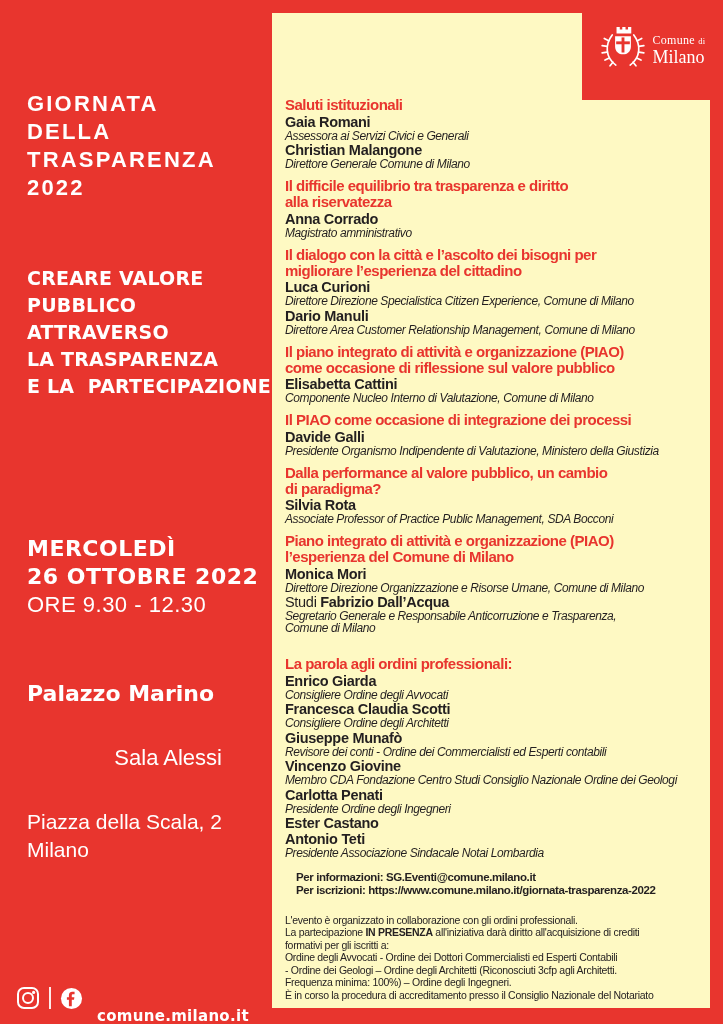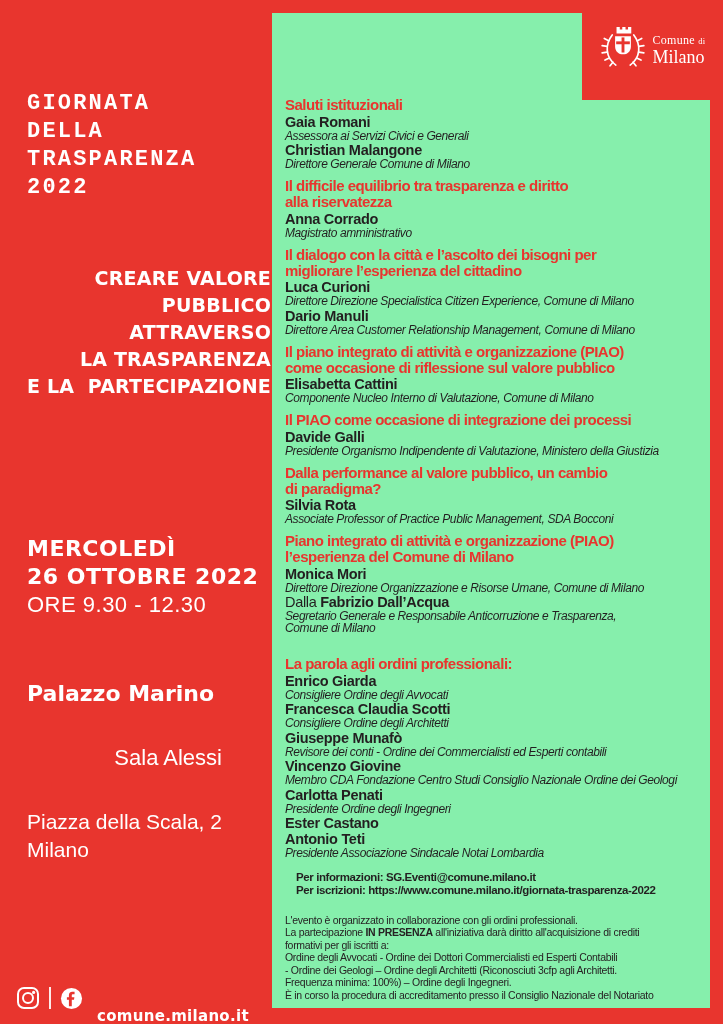--- a/index.html
+++ b/index.html
@@ -1,32 +1,32 @@
 <!DOCTYPE html>
 <html><head>
 <meta charset="utf-8">
 <style>
   html,body{margin:0;padding:0;background:#555;}
   .page{position:relative;width:723px;height:1024px;background:#e8352e;overflow:hidden;
         font-family:"Liberation Sans",sans-serif;margin:0 auto;}
   
-  .panel{position:absolute;left:272px;top:13px;width:438px;height:995px;background:#86efac;}
+  .panel{position:absolute;left:272px;top:13px;width:438px;height:995px;background:#fef9c3;}
   
   .logo-box{position:absolute;left:582px;top:0;width:141px;height:100px;background:#e8352e;
             display:flex;align-items:center;justify-content:center;gap:7px;}
   .logo-text{color:#fff;font-family:"Liberation Serif",serif;line-height:1;}
   .logo-top{font-size:12px;letter-spacing:.3px;}
   .logo-top .di{font-size:8.5px;}
   .logo-bottom{font-size:18px;margin-top:2px;}
   
   .sb{position:absolute;left:27px;color:#fff;white-space:pre-wrap;}
-  .sb-title{top:90px;font-family:Liberation Mono, monospace;font-weight:800;font-size:22px;
+  .sb-title{top:90px;font-family:Liberation Sans, sans-serif;font-weight:800;font-size:22px;
             line-height:28px;letter-spacing:2.2px;}
   .sb-sub{top:265px;font-family:"DejaVu Sans",sans-serif;font-weight:800;font-size:19px;
-          line-height:27px;letter-spacing:.2px;text-align:right;}
+          line-height:27px;letter-spacing:.2px;}
   .sb-date{top:535px;font-family:"DejaVu Sans",sans-serif;font-weight:800;font-size:22px;
            line-height:28px;letter-spacing:.5px;}
   .sb-time{top:592px;font-weight:400;font-size:22px;line-height:26px;letter-spacing:.5px;}
   .sb-venue{top:644px;}
   .venue-name{font-family:"DejaVu Sans",sans-serif;font-weight:800;font-size:22px;line-height:28px;}
   .venue-room{font-weight:400;font-size:22px;line-height:28px;text-align:right;}
   .venue-addr{font-weight:400;font-size:21px;line-height:28px;white-space:pre-wrap;}
   
   .footer{position:absolute;left:16px;top:982px;height:32px;display:flex;align-items:center;gap:9px;color:#fff;}
   .f-divider{width:2px;height:22px;background:#fff;opacity:.9;}
@@ -124,21 +124,21 @@
   </section>
         <section class="session">
     <h3 class="session-title">Piano integrato di attività e organizzazione (PIAO)
 l’esperienza del Comune di Milano</h3>
     <div class="speakers">
             <div class="speaker">
     <div class="speaker-name-line"><span class="speaker-name">Monica Mori</span></div>
     <div class="speaker-role">Direttore Direzione Organizzazione e Risorse Umane, Comune di Milano</div>
   </div>
             <div class="speaker">
-    <div class="speaker-name-line"><span class="speaker-prefix">Dalla </span><span class="speaker-name">Fabrizio Dall’Acqua</span></div>
+    <div class="speaker-name-line"><span class="speaker-prefix">Studi </span><span class="speaker-name">Fabrizio Dall’Acqua</span></div>
     <div class="speaker-role">Segretario Generale e Responsabile Anticorruzione e Trasparenza,
 Comune di Milano</div>
   </div>
           </div>
   </section>
         <section class="session spaced">
     <h3 class="session-title">La parola agli ordini professionali:</h3>
     <div class="speakers">
             <div class="speaker">
     <div class="speaker-name-line"><span class="speaker-name">Enrico Giarda</span></div>

